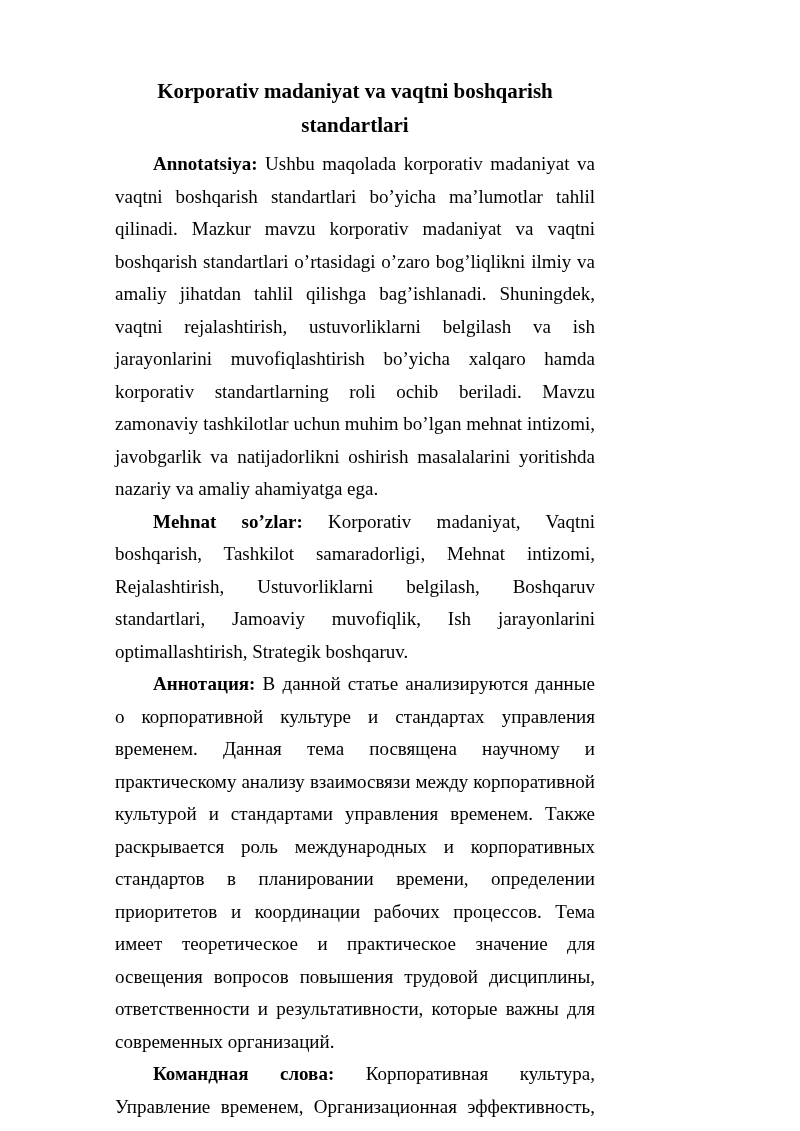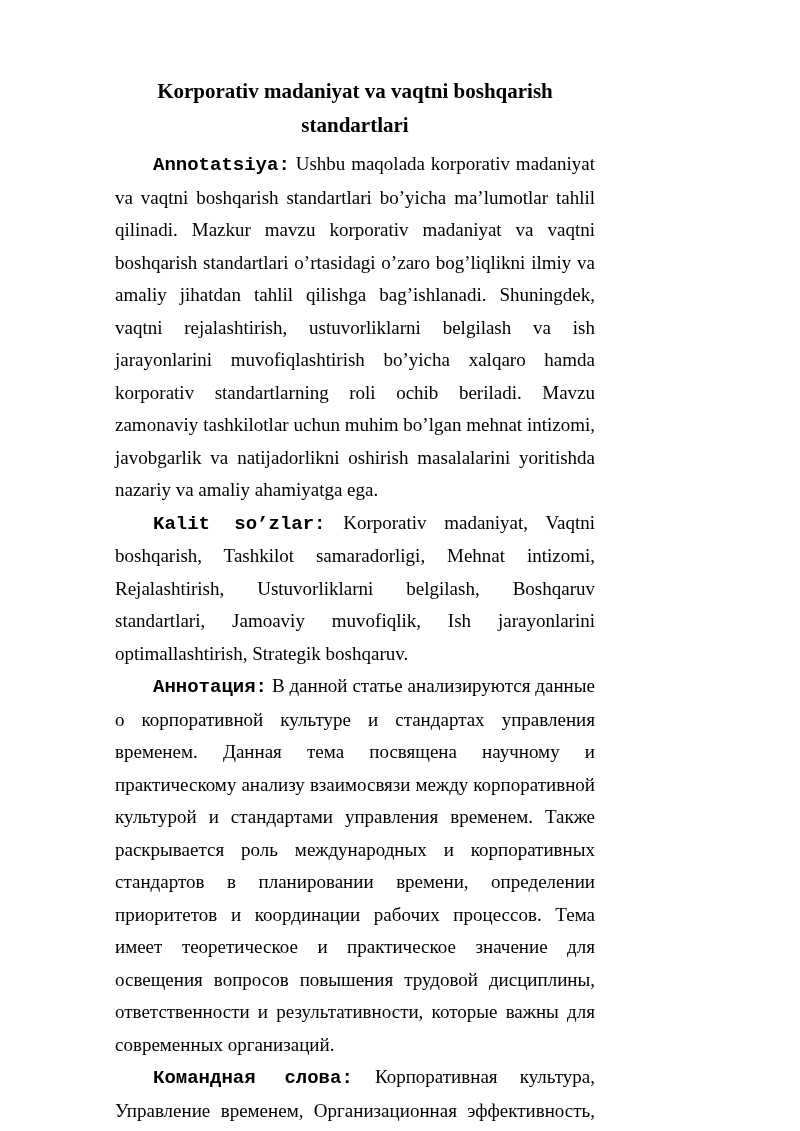--- a/index.html
+++ b/index.html
@@ -32,37 +32,37 @@
     line-height: 32.5px;
     text-align: right;
   }
   .para {
     margin: 0;
     font-size: 19px;
     line-height: 32.5px;
     text-align: justify;
     text-indent: 38px;
   }
-  .para b { font-weight: bold; font-family: Liberation Mono, monospace; }
+  .para b { font-weight: bold; }
   a.email {
     color: #31849b;
     text-decoration: underline;
   }
 </style>
 </head>
 <body>
 
 <div class="page">
   <div class="doc">
 
     <h1 class="title">Korporativ madaniyat va vaqtni boshqarish standartlari</h1>
 
 
     <p class="para"><b>Annotatsiya:</b><span> Ushbu maqolada korporativ madaniyat va vaqtni boshqarish standartlari bo’yicha ma’lumotlar tahlil qilinadi. Mazkur mavzu korporativ madaniyat va vaqtni boshqarish standartlari o’rtasidagi o’zaro bog’liqlikni ilmiy va amaliy jihatdan tahlil qilishga bag’ishlanadi. Shuningdek, vaqtni rejalashtirish, ustuvorliklarni belgilash va ish jarayonlarini muvofiqlashtirish bo’yicha xalqaro hamda korporativ standartlarning roli ochib beriladi. Mavzu zamonaviy tashkilotlar uchun muhim bo’lgan mehnat intizomi, javobgarlik va natijadorlikni oshirish masalalarini yoritishda nazariy va amaliy ahamiyatga ega.</span></p>
 
-    <p class="para"><b>Kalit so’zlar:</b><span> Korporativ madaniyat, Vaqtni boshqarish, Tashkilot samaradorligi, Mehnat intizomi, Rejalashtirish, Ustuvorliklarni belgilash, Boshqaruv standartlari, Jamoaviy muvofiqlik, Ish jarayonlarini optimallashtirish, Strategik boshqaruv.</span></p>
+    <p class="para"><b>Mehnat so’zlar:</b><span> Korporativ madaniyat, Vaqtni boshqarish, Tashkilot samaradorligi, Mehnat intizomi, Rejalashtirish, Ustuvorliklarni belgilash, Boshqaruv standartlari, Jamoaviy muvofiqlik, Ish jarayonlarini optimallashtirish, Strategik boshqaruv.</span></p>
 
     <p class="para"><b>Аннотация:</b><span> В данной статье анализируются данные о корпоративной культуре и стандартах управления временем. Данная тема посвящена научному и практическому анализу взаимосвязи между корпоративной культурой и стандартами управления временем. Также раскрывается роль международных и корпоративных стандартов в планировании времени, определении приоритетов и координации рабочих процессов. Тема имеет теоретическое и практическое значение для освещения вопросов повышения трудовой дисциплины, ответственности и результативности, которые важны для современных организаций.</span></p>
 
     <p class="para"><b>Командная слова:</b><span> Корпоративная культура, Управление временем, Организационная эффективность, Трудовая дисциплина, Планирование, Установление приоритетов, Стандарты управления, Командная координация, Оптимизация рабочих процессов, Стратегическое управление.</span></p>
 
   </div>
 </div>
 
 </body></html>

